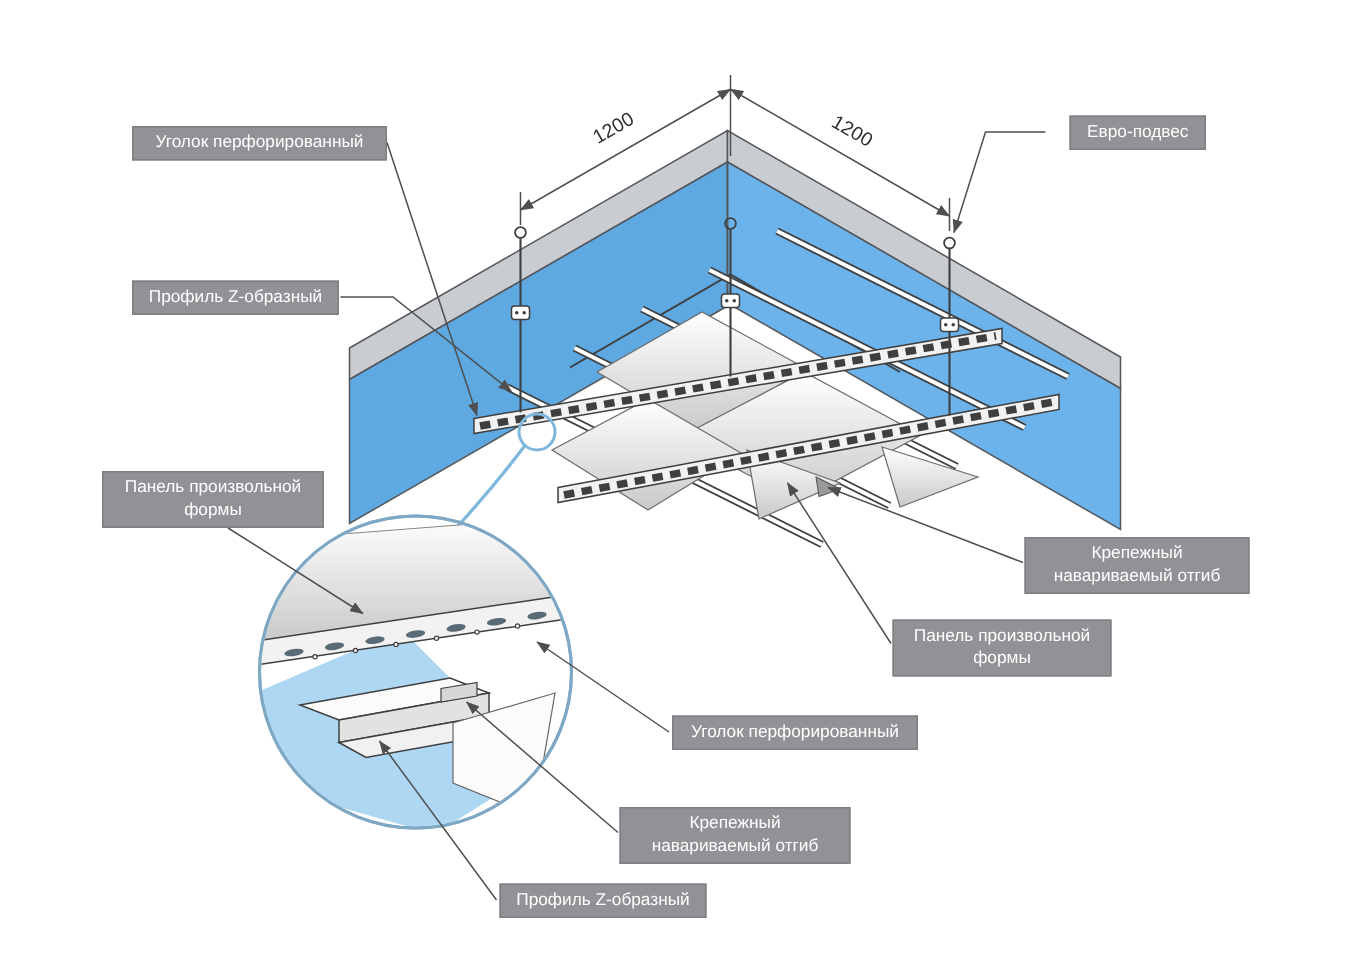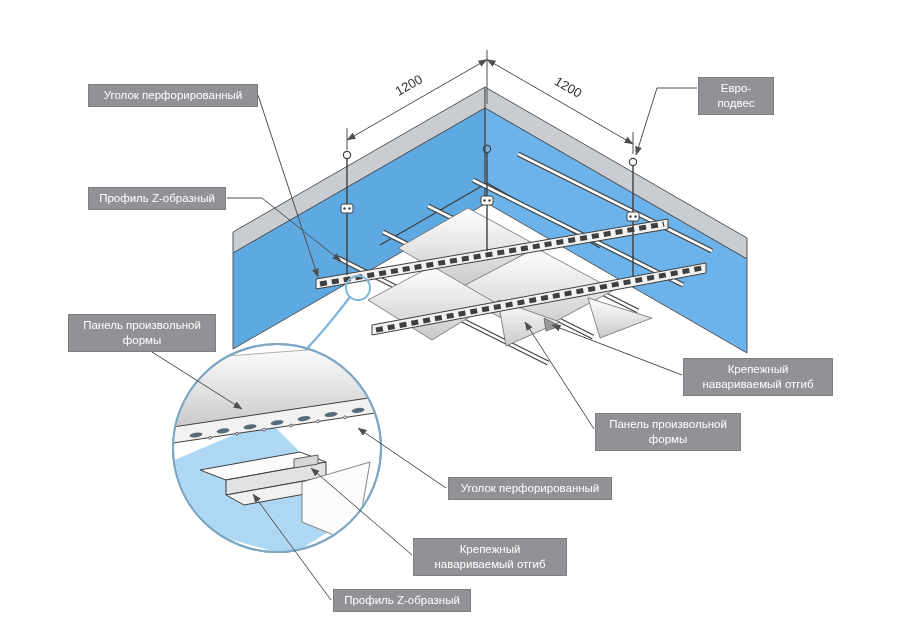--- a/index.html
+++ b/index.html
@@ -167,20 +167,20 @@
       <path class="leader" d="M594,429 L525,322" marker-end="url(#mArr)"></path>
       <path class="leader" d="M446,488 L358,428" marker-end="url(#mArr)"></path>
       <path class="leader" d="M412,555 L311,468" marker-end="url(#mArr)"></path>
       <path class="leader" d="M331,600 L253,494" marker-end="url(#mArr)"></path>
     </g>
   </svg>
 
   <div class="lbl" style="left:88px;  top:84px;  width:170px;">Уголок  перфорированный</div>
   <div class="lbl" style="left:88px;  top:187px; width:138px;">Профиль Z-образный</div>
   <div class="lbl" style="left:68px;  top:314px; width:148px;">Панель произвольной формы</div>
-  <div class="lbl" style="left:698px; top:77px;  width:76px;">Евро-подвес</div>
+  <div class="lbl" style="left:713px; top:77px;  width:91px;">Евро-подвес</div>
   <div class="lbl" style="left:683px; top:358px; width:150px;">Крепежный навариваемый отгиб</div>
   <div class="lbl" style="left:595px; top:413px; width:146px;">Панель произвольной формы</div>
   <div class="lbl" style="left:448px; top:477px; width:164px;">Уголок  перфорированный</div>
   <div class="lbl" style="left:413px; top:538px; width:154px;">Крепежный навариваемый отгиб</div>
   <div class="lbl" style="left:333px; top:589px; width:138px;">Профиль Z-образный</div>
 
 </div>
 
 </body></html>

